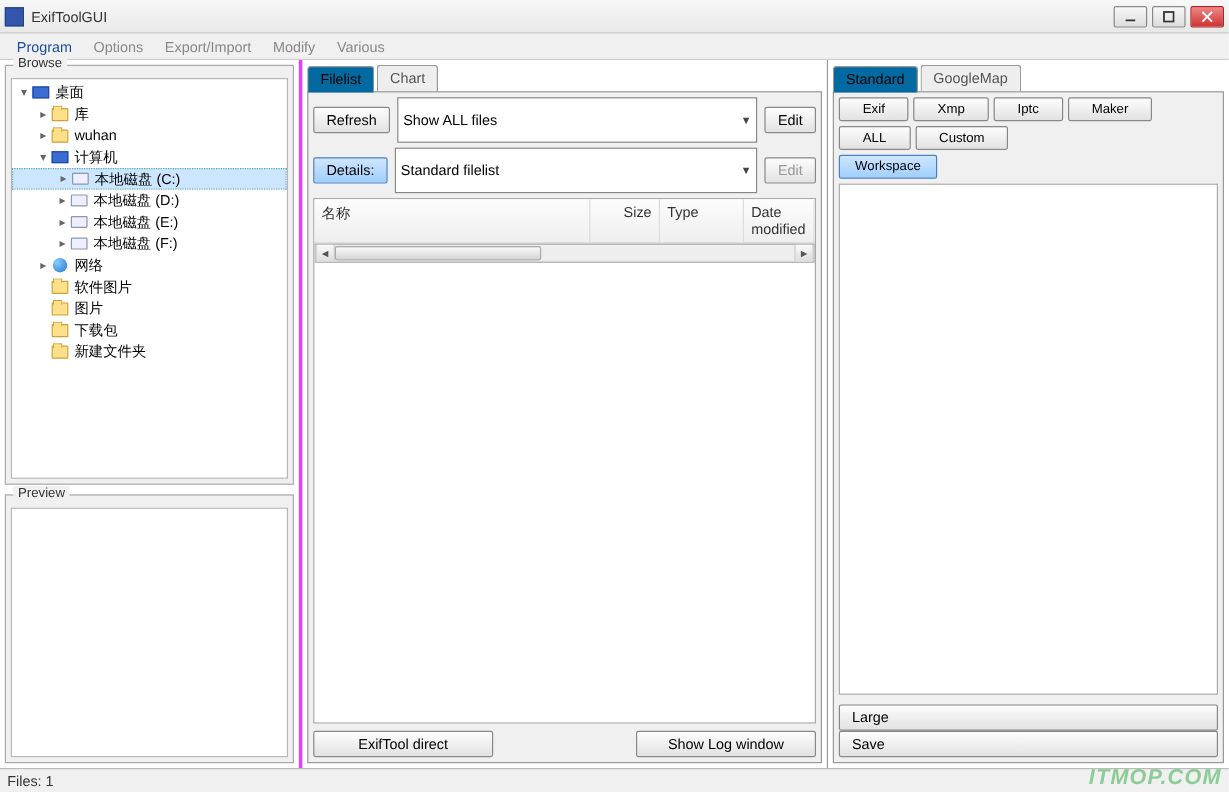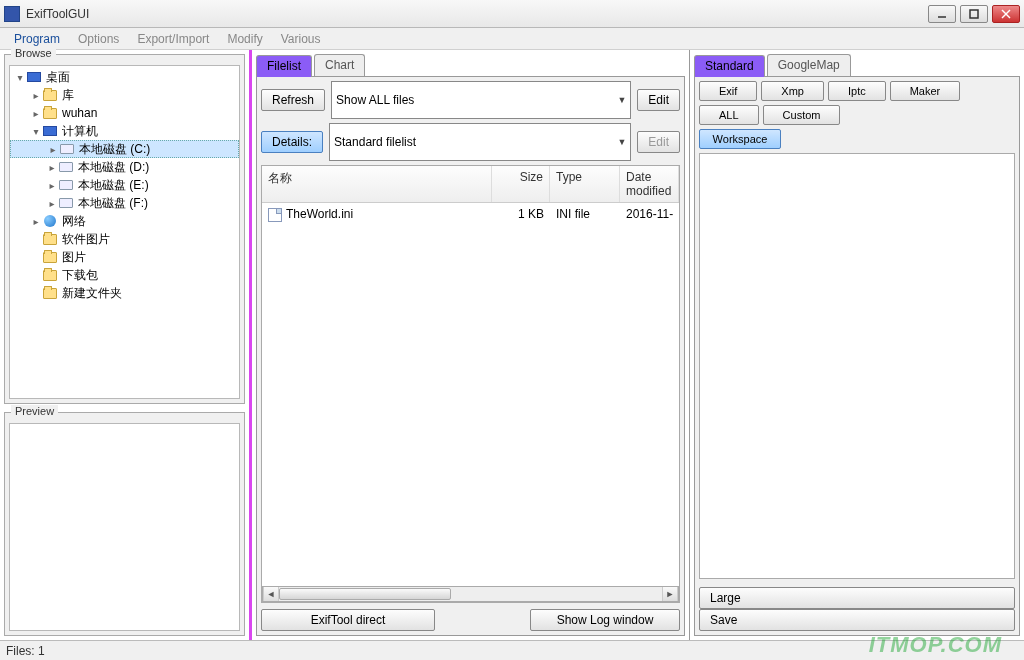--- a/index.html
+++ b/index.html
@@ -41,21 +41,21 @@
 .ind1 { padding-left: 20px; } .ind2 { padding-left: 36px; }
 .folder-icon { width:14px; height:11px; background:#ffe08a; border:1px solid #c9a43a; border-radius:1px; position:relative; }
 .folder-icon::before{content:"";position:absolute;top:-3px;left:0;width:6px;height:3px;background:#ffe08a;border:1px solid #c9a43a;border-bottom:none;border-radius:1px 1px 0 0;}
 .drive-icon { width:14px;height:10px;background:#eef;border:1px solid #8899aa;border-radius:1px; }
 .monitor-icon{width:14px;height:10px;background:#3a6cd4;border:1px solid #2449a0;}
 .globe-icon{width:12px;height:12px;border-radius:50%;background:radial-gradient(circle at 30% 30%,#8cf,#27c);}
 
 
 .tabs { display: flex; height: 22px; margin: 4px 4px 0 4px; }
 .tab { padding: 3px 10px 0 10px; border: 1px solid #999; border-bottom: none; background: #eee; margin-right: 2px; color: #555; border-radius: 3px 3px 0 0; cursor: default; }
-.tab.active { background: #8b5cf6; color: #000; position: relative; top: 1px; }
+.tab.active { background: #0369a1; color: #000; position: relative; top: 1px; }
 .tab-body { flex:1; margin: 0 4px 4px 4px; border: 1px solid #999; background: #f0f0f0; display:flex; flex-direction:column; padding: 4px; gap:4px; }
 
 
 .toolrow { display: flex; align-items: center; gap: 6px; }
 .btn { padding: 2px 10px; border: 1px solid #888; background: linear-gradient(#fdfdfd,#e2e2e2); border-radius: 2px; cursor: default; height: 22px; display:flex; align-items:center; }
 .btn.active { background: linear-gradient(#cfe6ff,#9fcfff); border-color:#4a80c0; }
 .btn.disabled { color: #999; }
 .select { flex:1; height: 38px; border: 1px solid #888; background: #fff; padding: 0 4px; display:flex; align-items:center; justify-content:space-between; }
 .select .arrow { font-size: 9px; color:#444; }
 
@@ -84,21 +84,21 @@
 .meta-head{display:flex;background:linear-gradient(#fdfdfd,#eee);border-bottom:1px solid #ccc;}
 .meta-head .mcol{padding:4px 6px;border-right:1px solid #ddd;}
 .mc-tag{flex:0 0 140px;} .mc-val{flex:1;}
 
 .right-bottom{display:flex;justify-content:space-between;margin-top:4px;flex-direction:column;}
 
 
 .status { height: 20px; border-top: 1px solid #bbb; background: #f0f0f0; display:flex; align-items:center; padding: 0 6px; color:#333; }
 
 
-.watermark { position:absolute; right:22px; bottom:2px; font-size:22px; font-weight:bold; color:rgba(40,170,60,0.5); font-style:italic; letter-spacing:1px; pointer-events:none; }
+.watermark { position:absolute; right:6px; bottom:2px; font-size:18px; font-weight:bold; color:rgba(40,170,60,0.5); font-style:italic; letter-spacing:1px; pointer-events:none; }
 </style>
 </head>
 <body>
 
 <div class="titlebar">
   <span class="icon-app"></span>
   <span class="title">ExifToolGUI</span>
   <div class="winbtns">
     <div class="winbtn">
         <svg viewBox="0 0 10 10">
@@ -254,38 +254,30 @@
           </div>
         <div class="btn disabled">Edit</div>
       </div>
       <div class="filelist">
         <div class="fl-head">
           <div class="col c-name">名称</div>
           <div class="col c-size">Size</div>
           <div class="col c-type">Type</div>
           <div class="col c-date">Date modified</div>
         </div>
-        <div class="fl-body">
-          <div class="fl-row">
-            <div class="col c-name"><span class="file-icon"></span><span>TheWorld.ini</span></div>
-            <div class="col c-size">1 KB</div>
-            <div class="col c-type">INI file</div>
-            <div class="col c-date">2016-11-</div>
-          </div>
-        </div>
         <div class="hscroll">
           <div class="arr">◄</div>
           <div class="track">
               <div class="thumb"></div>
             </div>
           <div class="arr">►</div>
         </div>
       </div>
       <div class="bottombar">
-        <div class="btn" style="width:174px;justify-content:center;">ExifTool direct</div>
+        <div class="btn" style="width:150px;justify-content:center;">ExifTool direct</div>
         <div style="flex:1"></div>
         <div class="btn" style="width:150px;justify-content:center;">Show Log window</div>
       </div>
     </div>
   </div>
 
   <div class="right">
     <div class="tabs">
       <div class="tab active">Standard</div>
       <div class="tab">GoogleMap</div>

